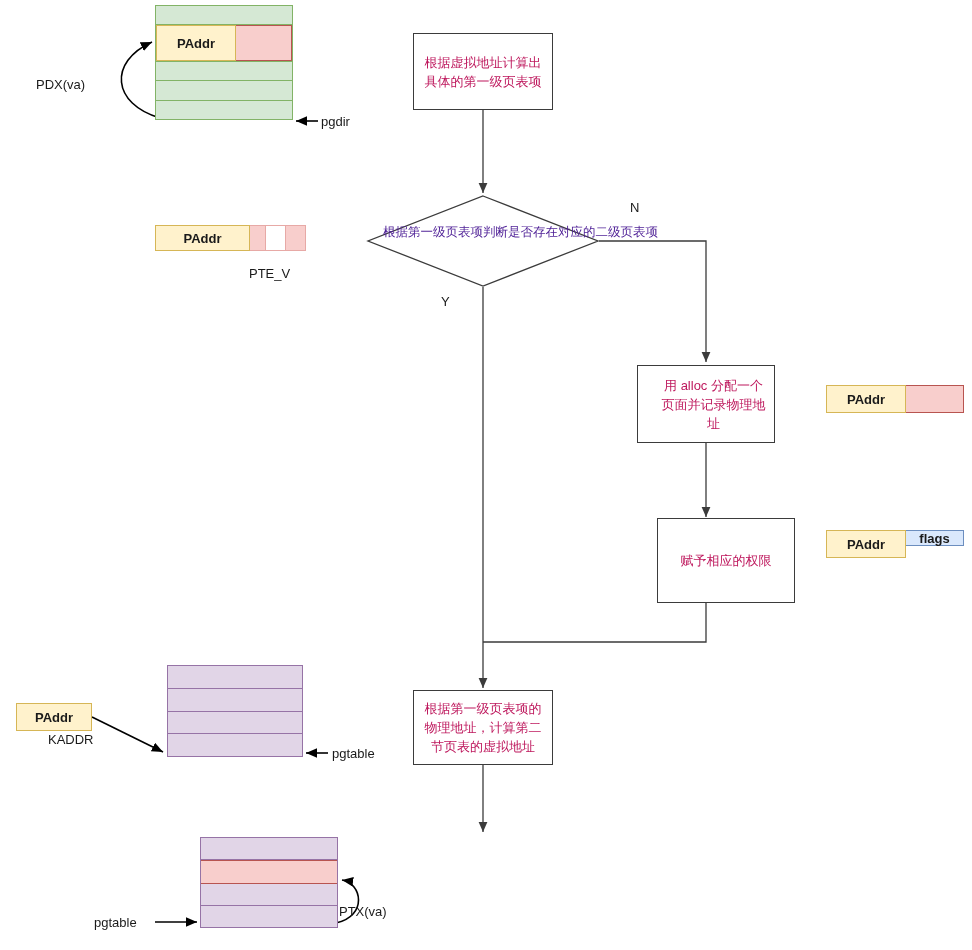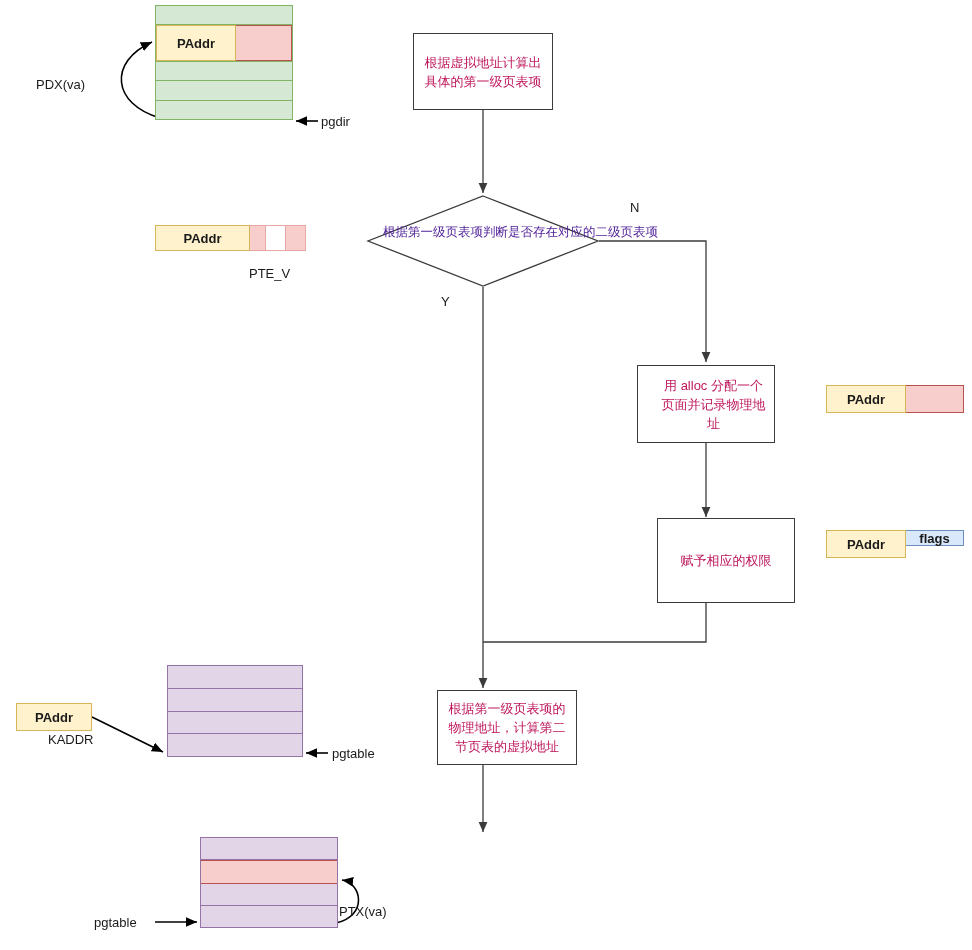--- a/index.html
+++ b/index.html
@@ -146,21 +146,21 @@
   <div class="edge-label" style="left:630px; top:200px;">N</div>
 
   <div class="node process" style="left:637px; top:365px; width:138px; height:78px;padding-left:21px;">
     <span>用 alloc 分配一个页面并记录物理地址</span>
   </div>
 
   <div class="node process" style="left:637px; top:518px; width:138px; height:85px;margin-left:20px;">
     <span>赋予相应的权限</span>
   </div>
 
-  <div class="node process" style="left:413px; top:690px; width:140px; height:75px;margin-left:24px;">
+  <div class="node process" style="left:413px; top:690px; width:140px; height:75px;">
     <span>根据第一级页表项的物理地址，计算第二节页表的虚拟地址</span>
   </div>
 
 
   <div class="memtable" style="left:155px; top:5px; width:138px; height:115px;
               border:1px solid #82b366; background:#d5e8d4;">
     <div class="memrow" style="border-bottom:1px solid #82b366;"></div>
     <div class="memrow" style="border-bottom:1px solid #82b366;">
       <div class="memcell" style="width:80px; background:#fff2cc; border:1px solid #d6b656;">
         <span>PAddr</span>

